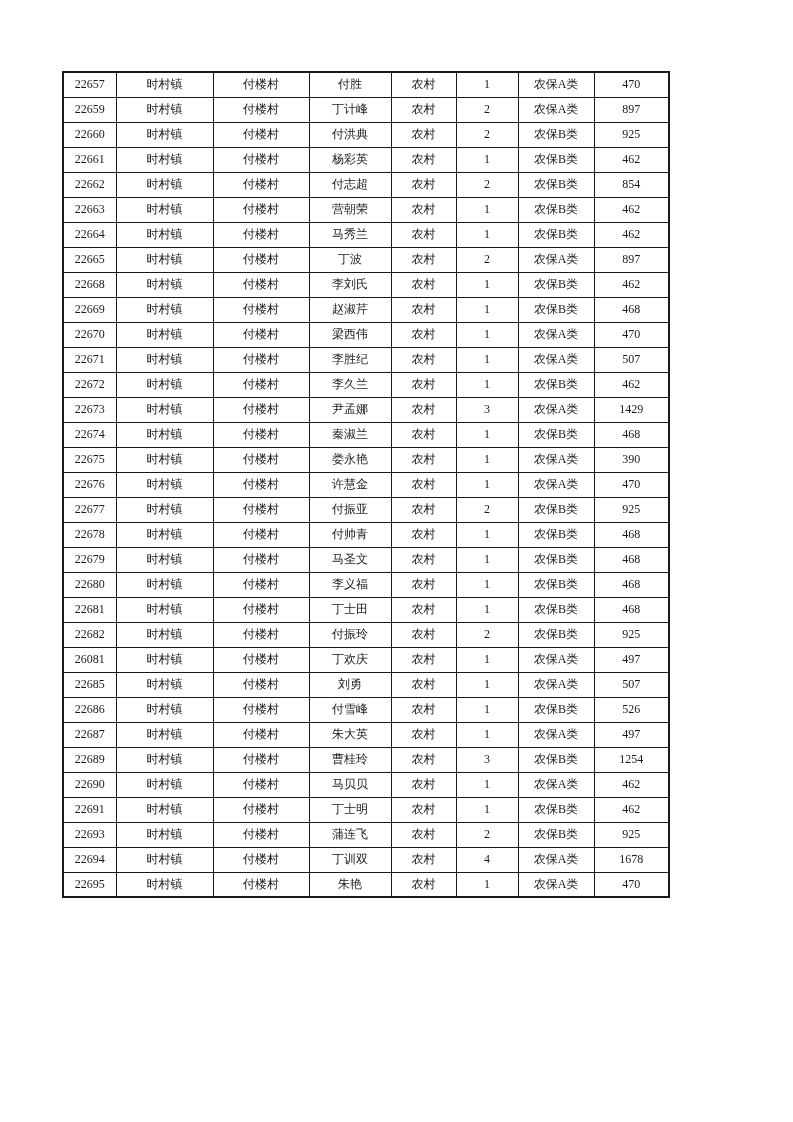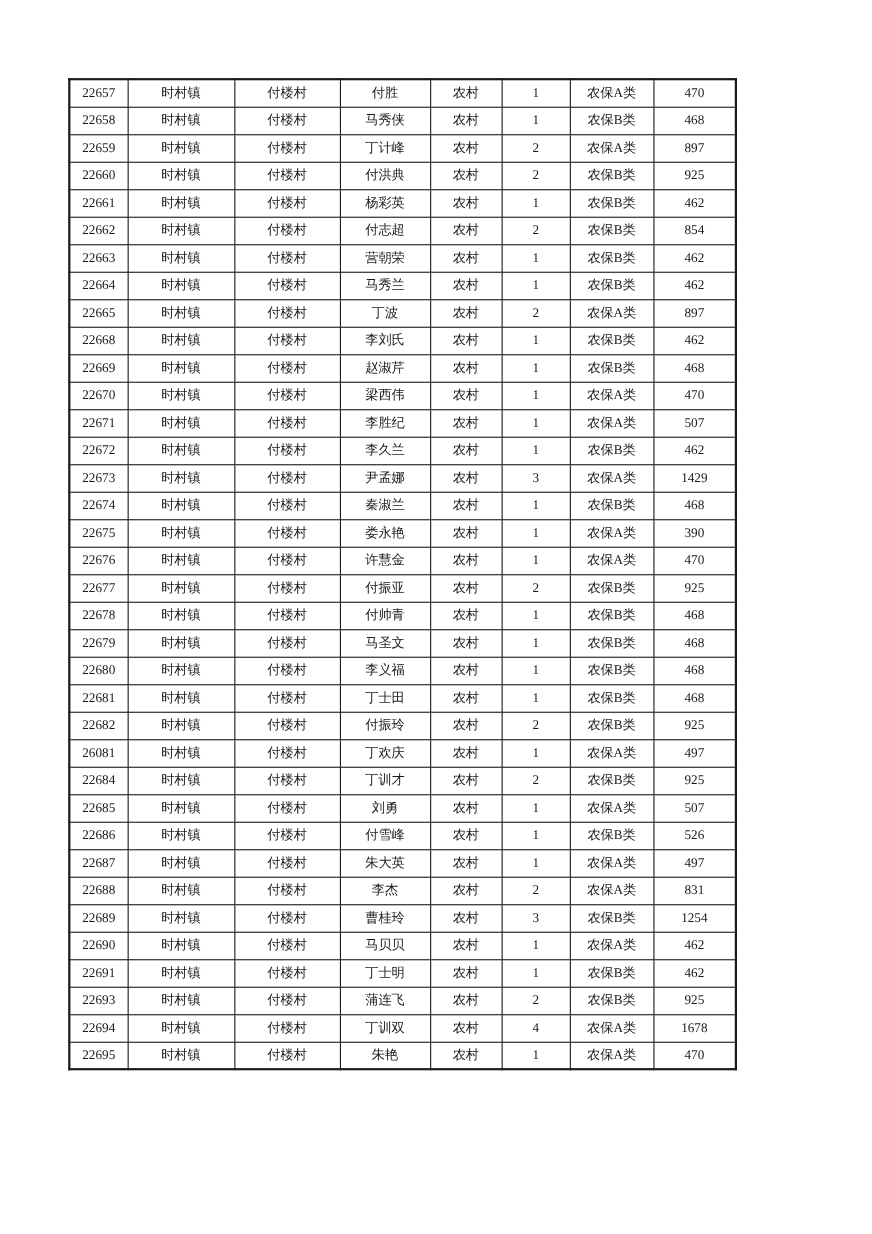--- a/index.html
+++ b/index.html
@@ -57,30 +57,20 @@
           <td>22657</td>
           <td>时村镇</td>
           <td>付楼村</td>
           <td>付胜</td>
           <td>农村</td>
           <td>1</td>
           <td>农保A类</td>
           <td>470</td>
         </tr>
         <tr>
-          <td>22658</td>
-          <td>时村镇</td>
-          <td>付楼村</td>
-          <td>马秀侠</td>
-          <td>农村</td>
-          <td>1</td>
-          <td>农保B类</td>
-          <td>468</td>
-        </tr>
-        <tr>
           <td>22659</td>
           <td>时村镇</td>
           <td>付楼村</td>
           <td>丁计峰</td>
           <td>农村</td>
           <td>2</td>
           <td>农保A类</td>
           <td>897</td>
         </tr>
         <tr>
@@ -297,30 +287,20 @@
           <td>26081</td>
           <td>时村镇</td>
           <td>付楼村</td>
           <td>丁欢庆</td>
           <td>农村</td>
           <td>1</td>
           <td>农保A类</td>
           <td>497</td>
         </tr>
         <tr>
-          <td>22684</td>
-          <td>时村镇</td>
-          <td>付楼村</td>
-          <td>丁训才</td>
-          <td>农村</td>
-          <td>2</td>
-          <td>农保B类</td>
-          <td>925</td>
-        </tr>
-        <tr>
           <td>22685</td>
           <td>时村镇</td>
           <td>付楼村</td>
           <td>刘勇</td>
           <td>农村</td>
           <td>1</td>
           <td>农保A类</td>
           <td>507</td>
         </tr>
         <tr>
@@ -335,30 +315,20 @@
         </tr>
         <tr>
           <td>22687</td>
           <td>时村镇</td>
           <td>付楼村</td>
           <td>朱大英</td>
           <td>农村</td>
           <td>1</td>
           <td>农保A类</td>
           <td>497</td>
-        </tr>
-        <tr>
-          <td>22688</td>
-          <td>时村镇</td>
-          <td>付楼村</td>
-          <td>李杰</td>
-          <td>农村</td>
-          <td>2</td>
-          <td>农保A类</td>
-          <td>831</td>
         </tr>
         <tr>
           <td>22689</td>
           <td>时村镇</td>
           <td>付楼村</td>
           <td>曹桂玲</td>
           <td>农村</td>
           <td>3</td>
           <td>农保B类</td>
           <td>1254</td>

